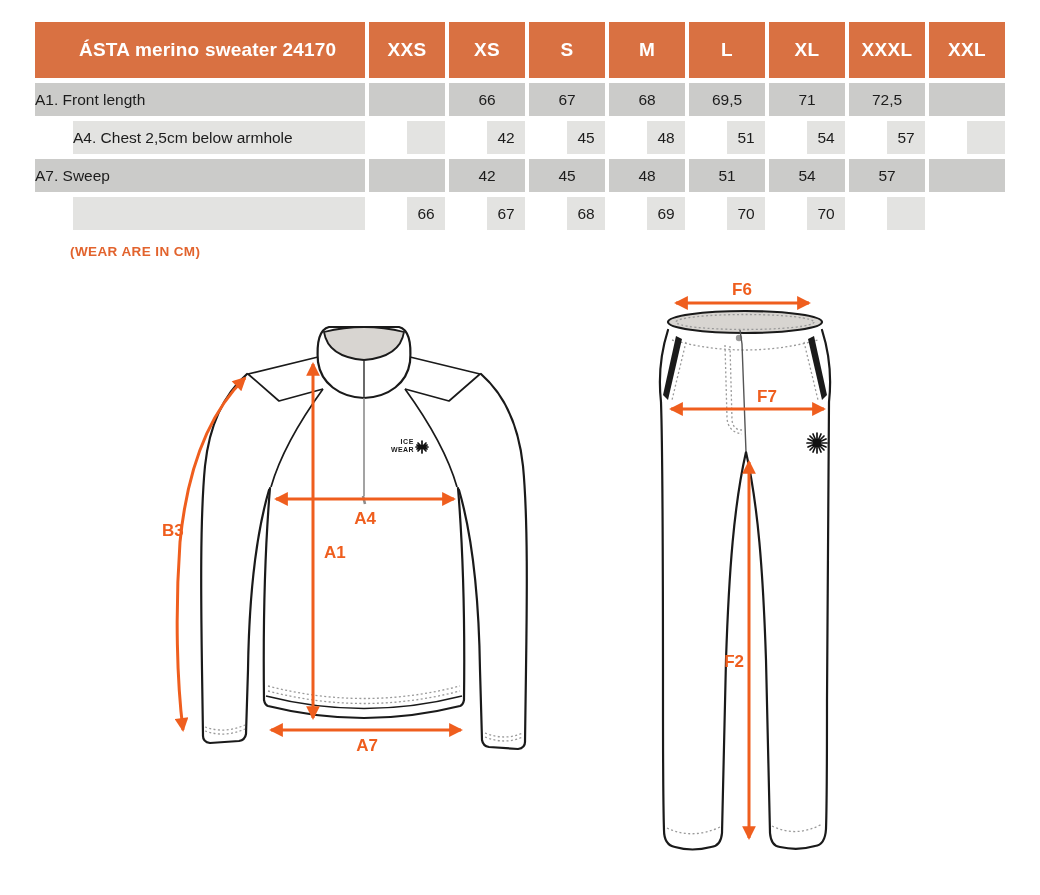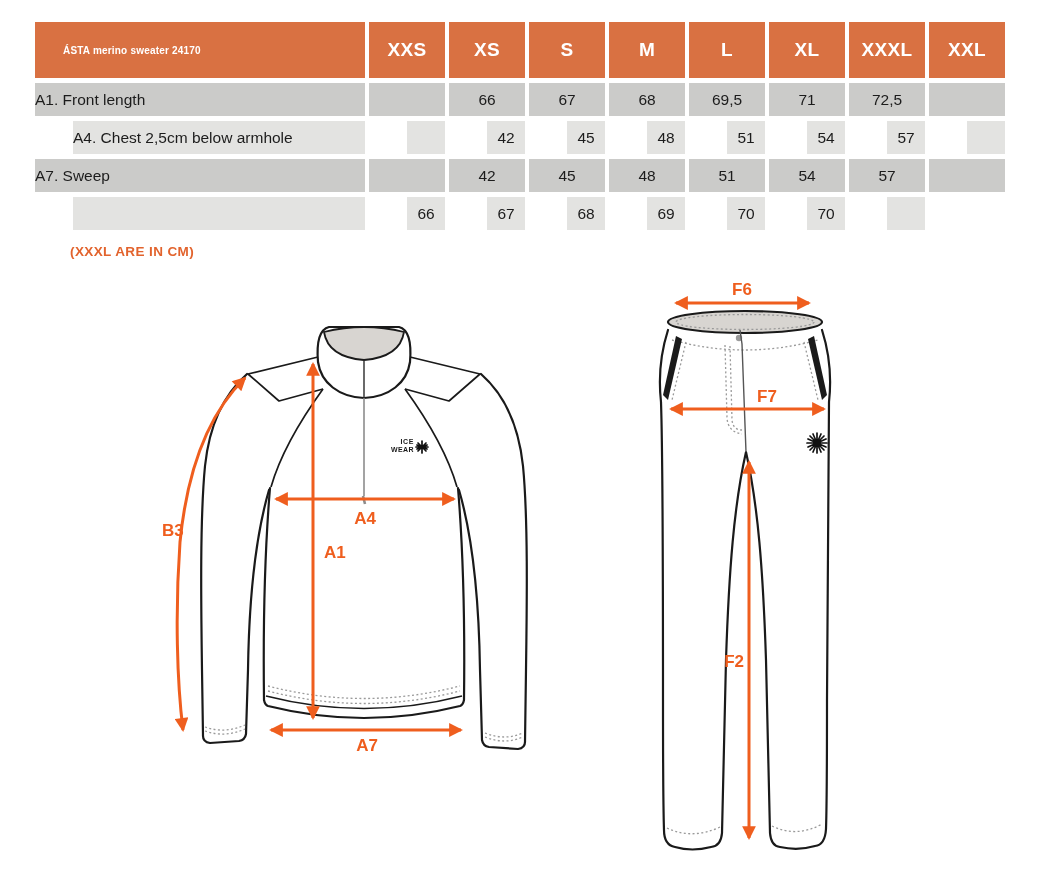--- a/index.html
+++ b/index.html
@@ -9,21 +9,21 @@
   html,body{margin:0;padding:0;}
   body{width:1040px;height:895px;position:relative;background:#ffffff;
        font-family:"Liberation Sans",sans-serif;overflow:hidden;}
 
   .size-table{position:absolute;left:35px;top:22px;width:970px;display:grid;
       grid-template-columns:330px repeat(8,1fr);
       grid-template-rows:56px repeat(4,33px);
       column-gap:4px;row-gap:5px;}
   .hcell{background:var(--orange);color:#fff;font-weight:bold;font-size:19px;
       letter-spacing:.4px;display:flex;align-items:center;justify-content:center;}
-  .hcell.title{justify-content:flex-start;padding-left:28px;font-size:10px;letter-spacing:.2px;}
+  .hcell.title{justify-content:flex-start;padding-left:44px;font-size:19px;letter-spacing:.2px;}
   .dcell{display:flex;align-items:center;justify-content:center;
       font-size:15.5px;color:var(--ink);}
   .dcell.label{justify-content:flex-start;}
   .r0{background:var(--row-dark);} .r1{background:var(--row-light);margin-left:38px;}
 
   .units-note{position:absolute;left:70px;top:244px;font-size:13.5px;font-weight:600;
       letter-spacing:.4px;color:var(--note);}
 
   svg text.mlabel{font-family:"Liberation Sans",sans-serif;font-size:17px;
       font-weight:600;fill:var(--arrow);}
@@ -81,21 +81,21 @@
   <div class="dcell r1"></div>
   <div class="dcell r1">66</div>
   <div class="dcell r1">67</div>
   <div class="dcell r1">68</div>
   <div class="dcell r1">69</div>
   <div class="dcell r1">70</div>
   <div class="dcell r1">70</div>
   <div class="dcell r1"></div>
 </div>
 
-<div class="units-note">(XXXL ARE IN CM)</div>
+<div class="units-note">(WEAR ARE IN CM)</div>
 
 <svg style="position:absolute;left:150px;top:290px" width="430" height="490" viewBox="0 0 430 490">
   <defs>
     <marker id="ah" viewBox="0 0 10 10" refX="8.6" refY="5" markerWidth="5.6" markerHeight="4.6" orient="auto-start-reverse">
         <path d="M0,0 L10,5 L0,10 Z" fill="#ef5e1e"></path>
       </marker>
   </defs>
 
   <g>
 

